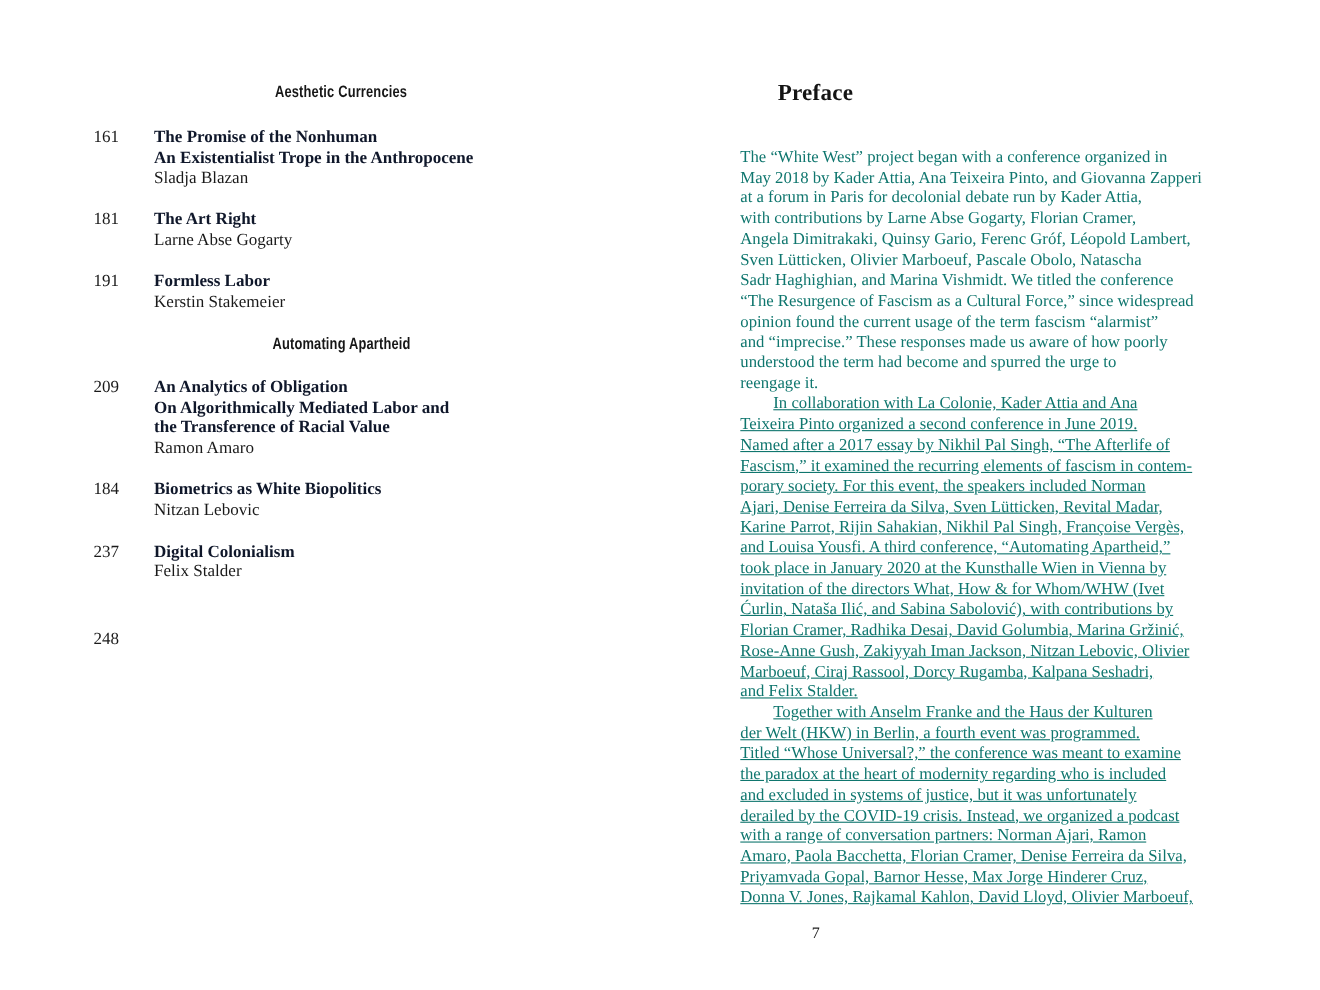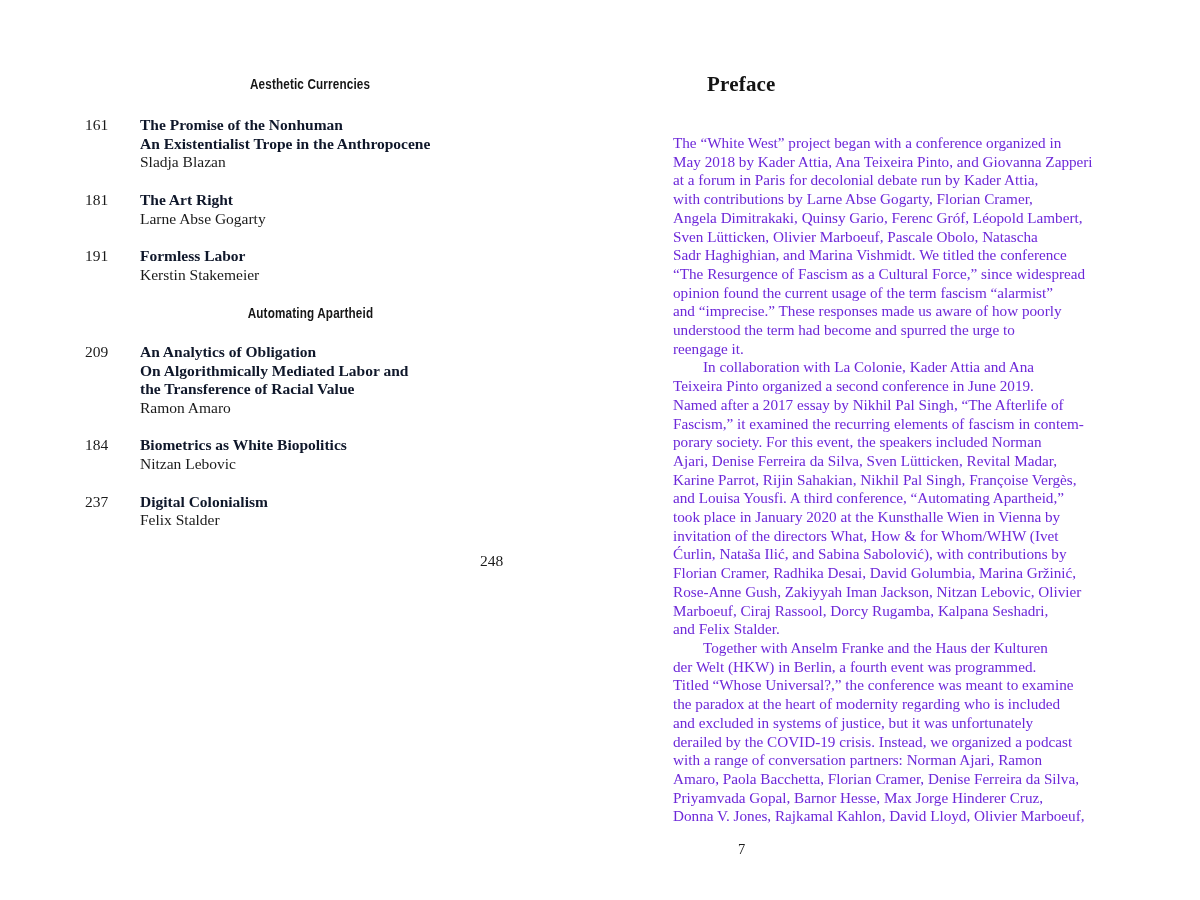--- a/index.html
+++ b/index.html
@@ -61,22 +61,23 @@
     width: 55px;
   }
   .toc-body { flex: 1; }
   .toc-title {
     font-weight: 700;
     white-space: pre-line;
     color: #0f172a;
   }
   .toc-author { font-weight: 400; }
   .toc-entry.contributors {
-    margin-top: 22px;
+    margin-top: 42px;
     margin-bottom: 0;
+    flex-direction: column;
   }
   .toc-entry.contributors .toc-label { font-weight: 400; }
 
   
   .page-right {
     position: absolute;
     left: 673px;
     top: 74px;
     width: 516px;
   }
@@ -87,23 +88,23 @@
     line-height: 20px;
     font-weight: 700;
     letter-spacing: 0.2px;
     color: #141414;
   }
   .para {
     margin: 0;
     font-size: 15.2px;
     line-height: 18.7px;
     white-space: pre-line;
-    color: #6d28d9;
-  }
-  .para.indent { text-indent: 30px; }
+    color: #0f766e;
+  }
+  .para.indent { text-indent: 30px; text-decoration: underline; }
 
   .folio {
     position: absolute;
     left: 738px;
     top: 840px;
     font-size: 14.5px;
     line-height: 18px;
     color: #1a1a1a;
   }
 </style>

